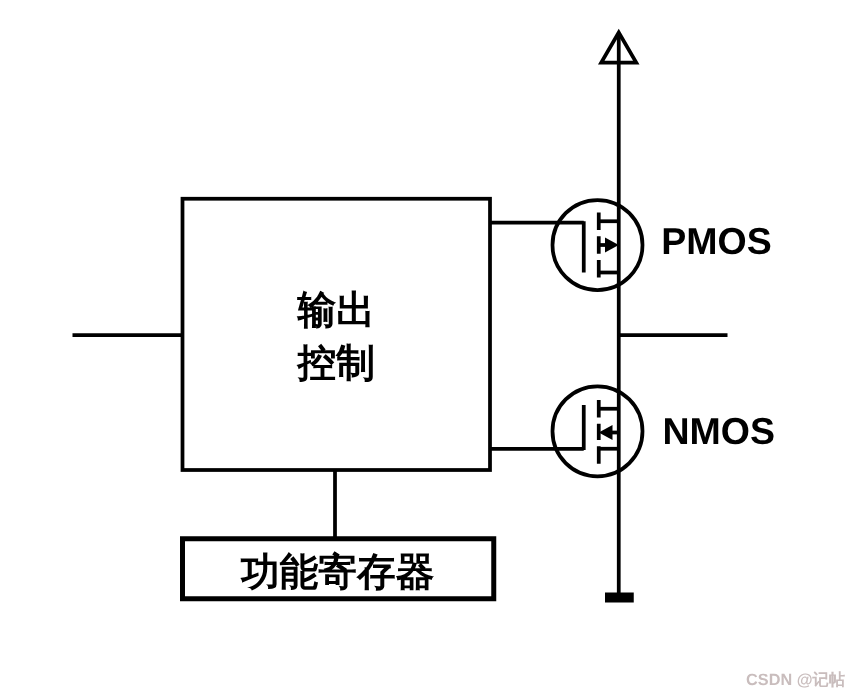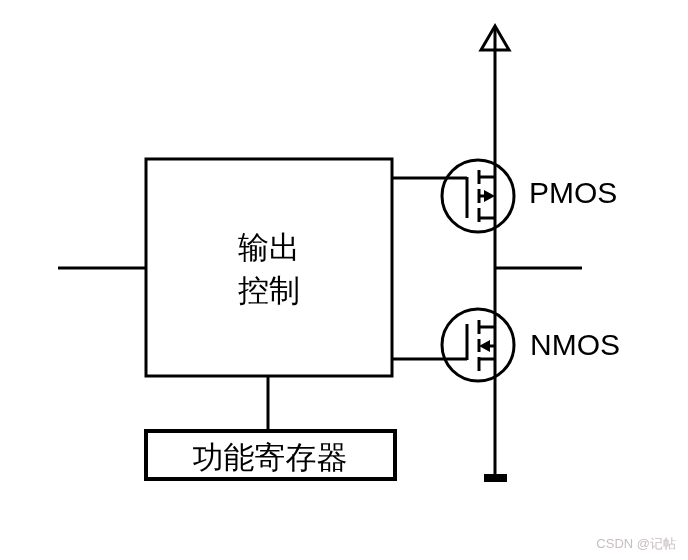--- a/index.html
+++ b/index.html
@@ -7,20 +7,21 @@
     padding: 0;
     background: #ffffff;
   }
   #stage {
     position: relative;
     width: 688px;
     height: 560px;
     background: #ffffff;
     overflow: hidden;
     font-family: "Liberation Sans", sans-serif;
+    font-weight: bold;
   }
   svg { display: block; }
   .wire {
     stroke: #000000;
     stroke-width: 3;
     fill: none;
   }
   .sym {
     stroke: #000000;
     stroke-width: 3;

